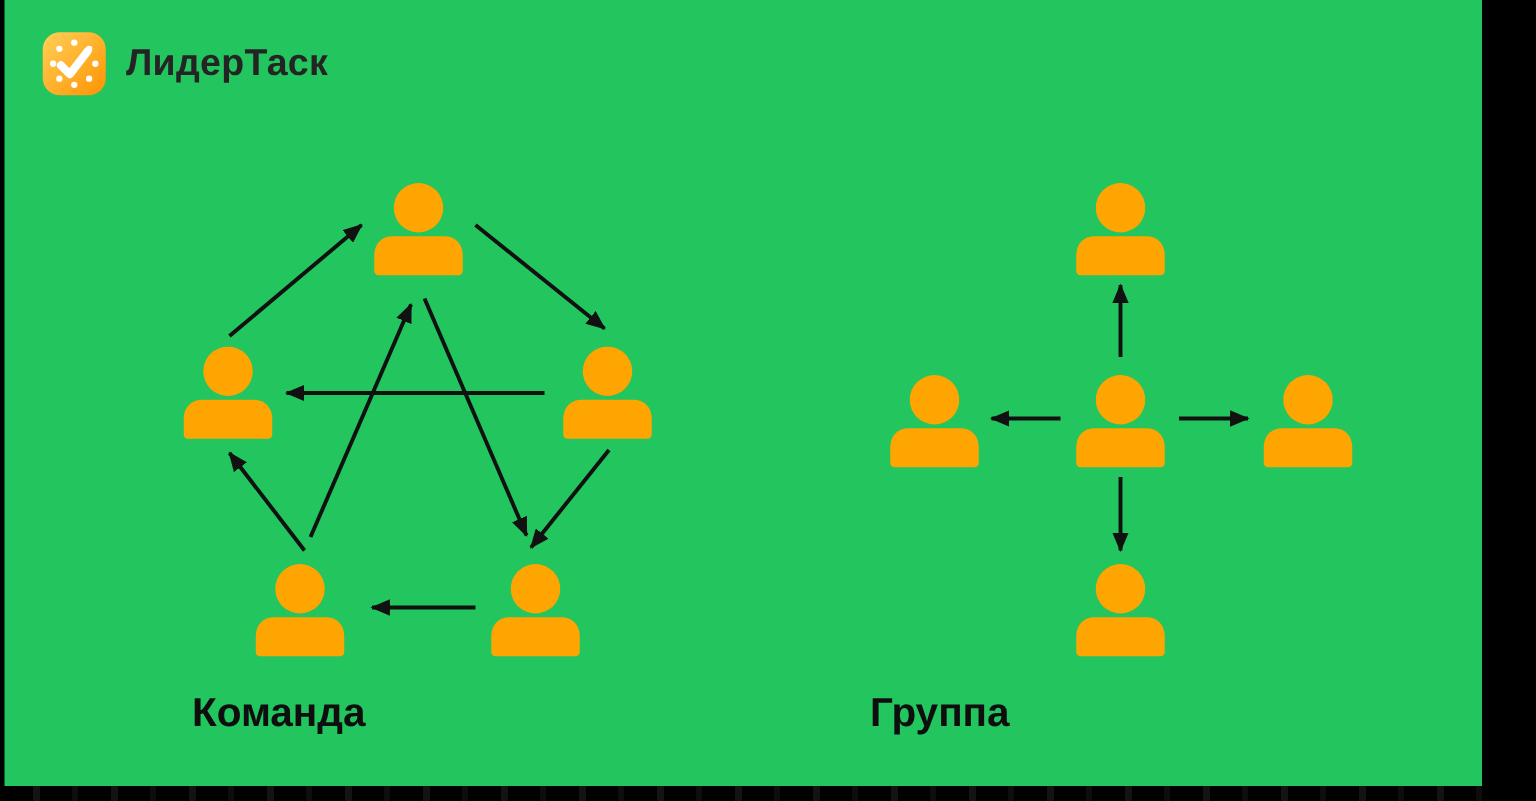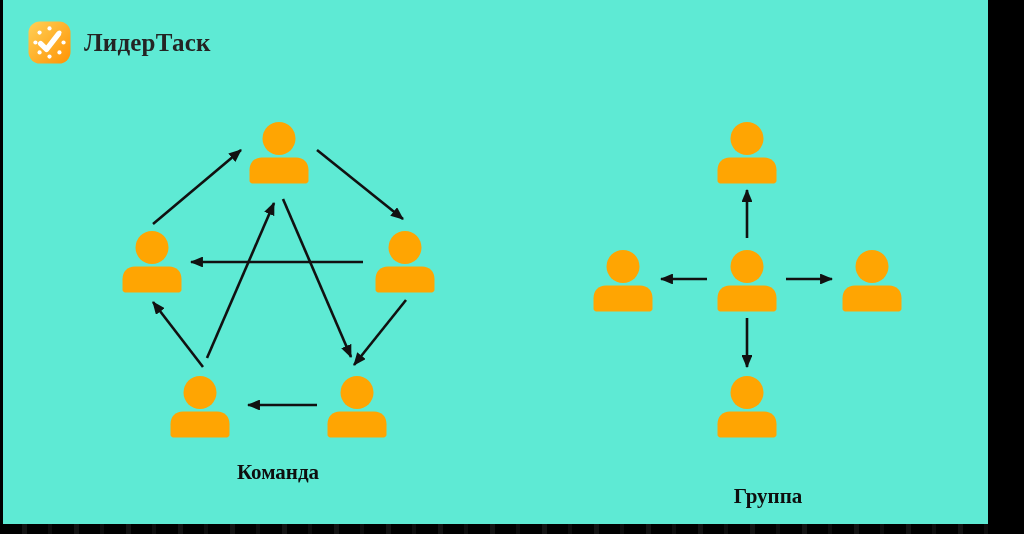--- a/index.html
+++ b/index.html
@@ -1,39 +1,39 @@
 <!DOCTYPE html>
 <html><head>
 <meta charset="utf-8">
 <style>
   html,body{margin:0;padding:0;background:#000;}
   .canvas{
     position:relative;width:992px;height:534px;overflow:hidden;
-    background:#5eead4;
-    font-family:Liberation Serif, serif;
+    background:#22c55e;
+    font-family:Liberation Sans, sans-serif;
   }
   .frame{position:absolute;background:#000;}
   .frame-left{left:0;top:0;width:3px;height:100%;}
   .frame-right{right:0;top:0;width:4px;height:100%;}
   .frame-bottom{left:0;bottom:0;width:100%;height:10px;
     background:repeating-linear-gradient(90deg,#000 0 22px,#131313 22px 27px,#000 27px 48px,#0d0d0d 48px 52px);}
   .logo{position:absolute;left:28px;top:21px;display:flex;align-items:center;gap:13px;}
   .logo-icon{width:43px;height:43px;display:block;}
   .logo-text{font-size:25px;font-weight:700;color:#242424;letter-spacing:.2px;}
   .title{
     position:absolute;top:35px;left:0;width:100%;text-align:center;
     font-size:34px;font-weight:700;color:#121212;letter-spacing:-.3px;
   }
   .diagram-layer{position:absolute;left:0;top:0;width:1024px;height:534px;}
   .diagram-label{
-    position:absolute;top:460px;width:300px;text-align:center;
-    font-size:21px;font-weight:700;color:#0e0e0e;
+    position:absolute;top:460px;width:300px;
+    font-size:27px;font-weight:700;color:#0e0e0e;
   }
   .label-team{left:128px;}
-  .label-group{left:618px;margin-top:24px;}
+  .label-group{left:580px;}
 </style>
 </head>
 <body>
 
 <div class="canvas">
 
   <div class="logo">
     <svg class="logo-icon" viewBox="0 0 45 45" aria-hidden="true">
       <defs>
         <linearGradient id="logograd" x1="0" y1="0" x2="1" y2="1">

